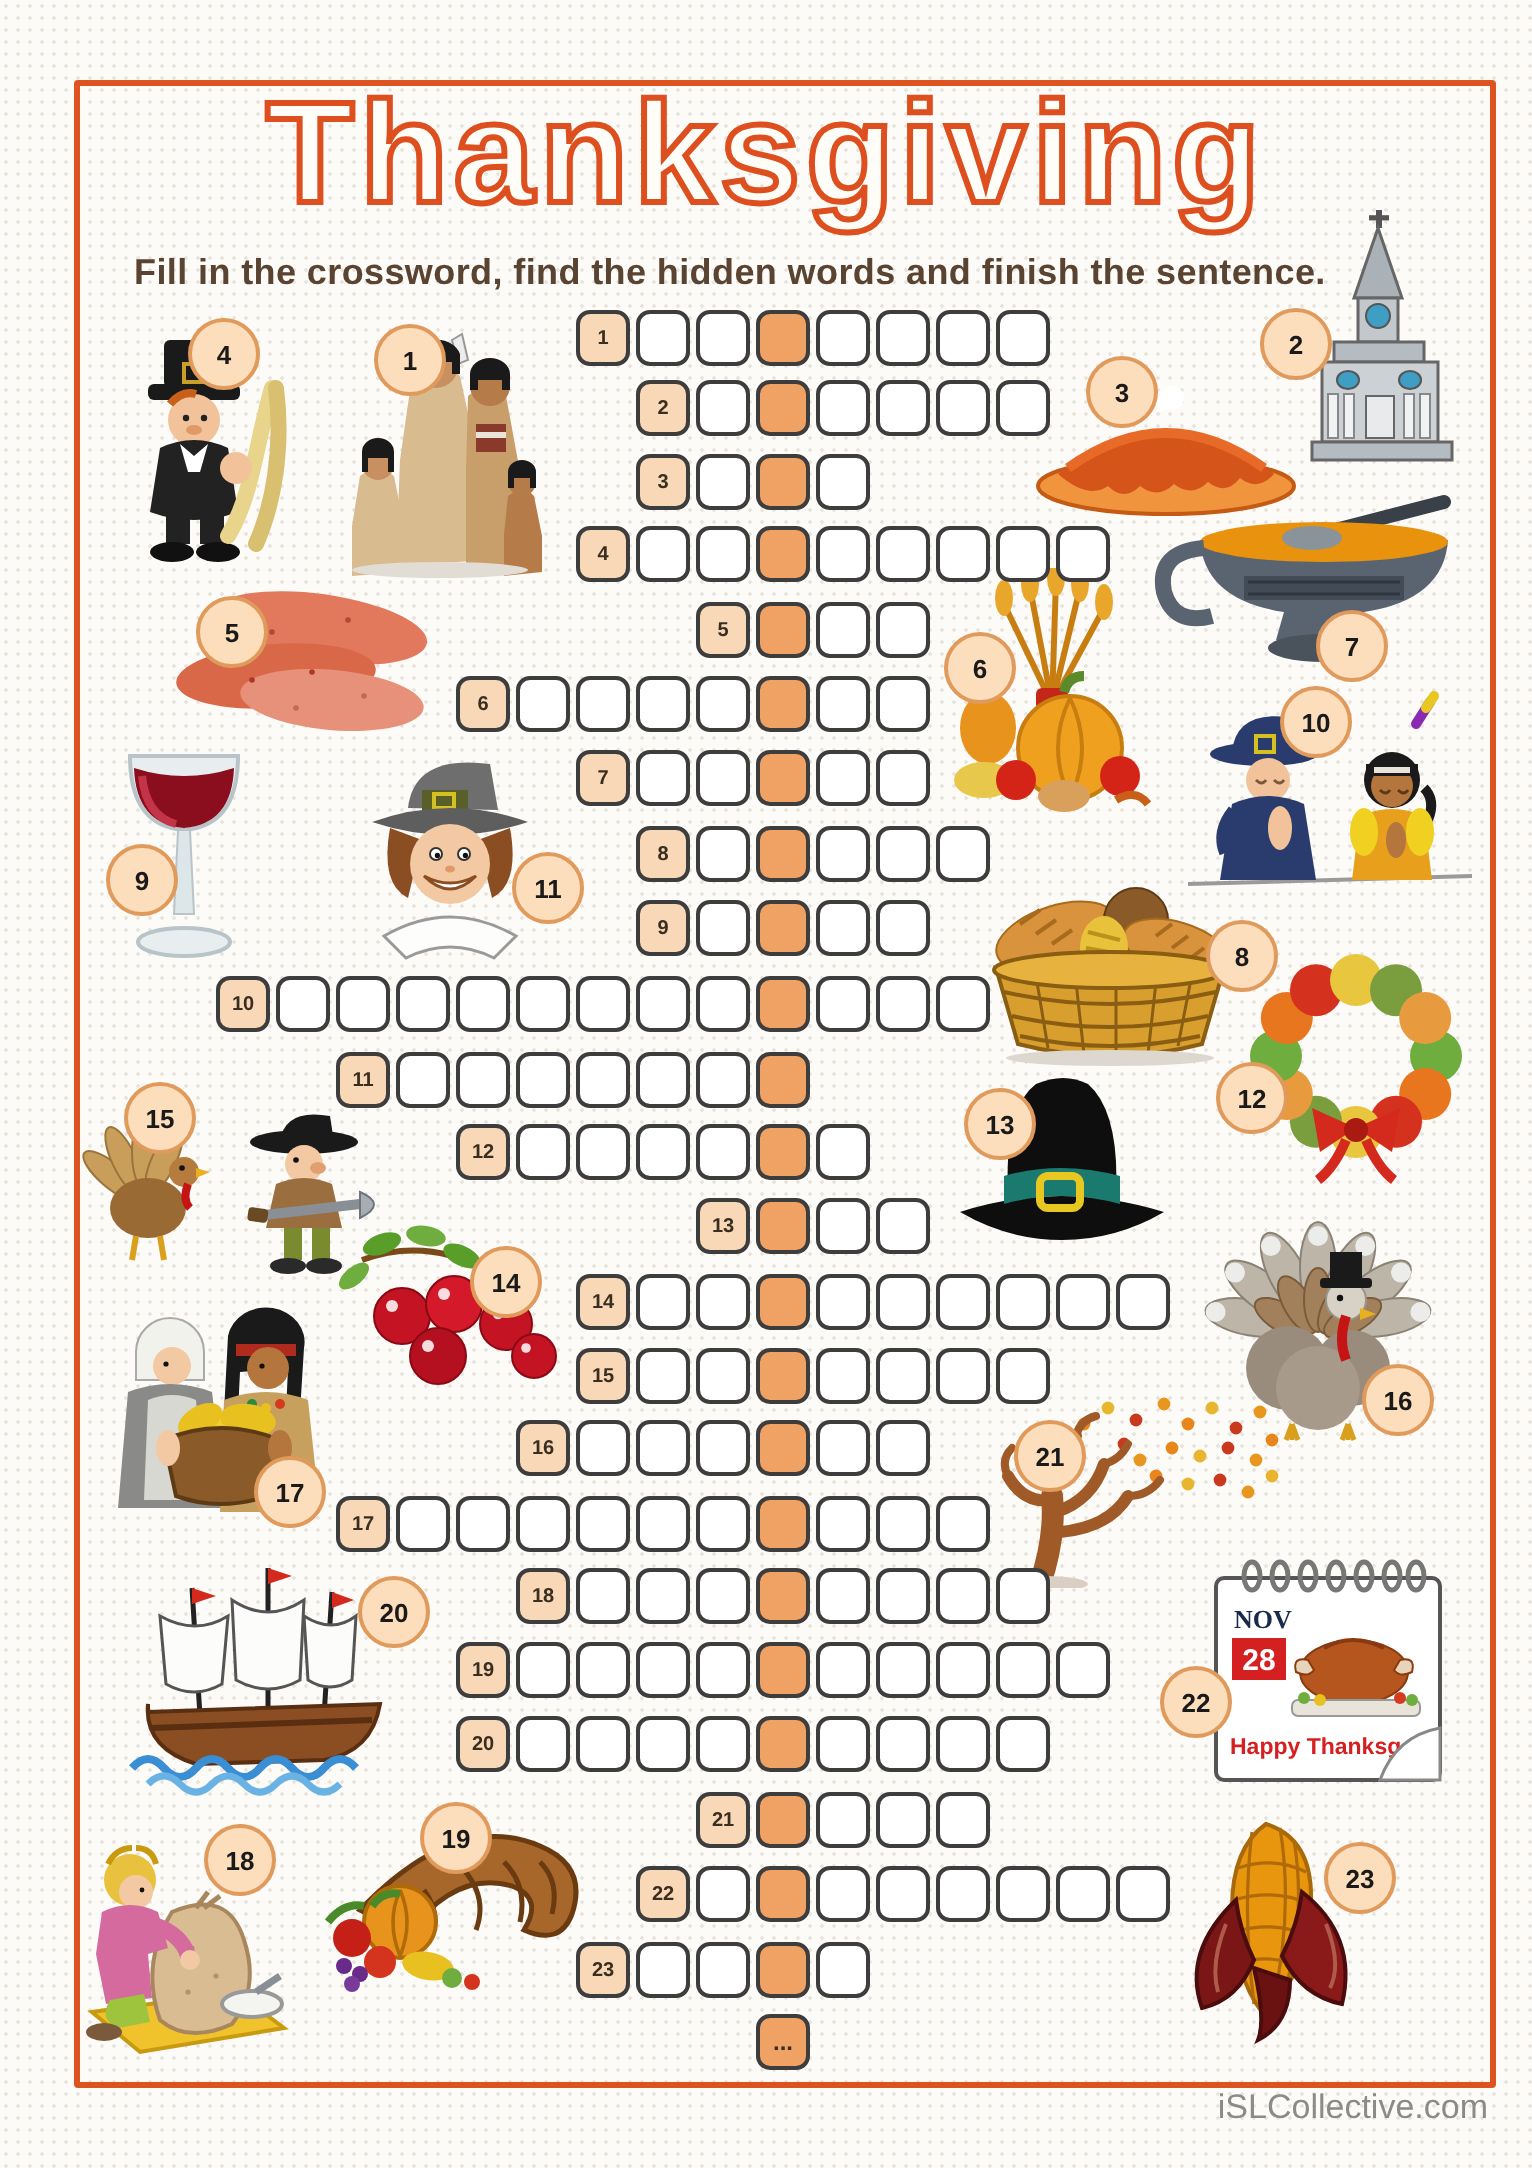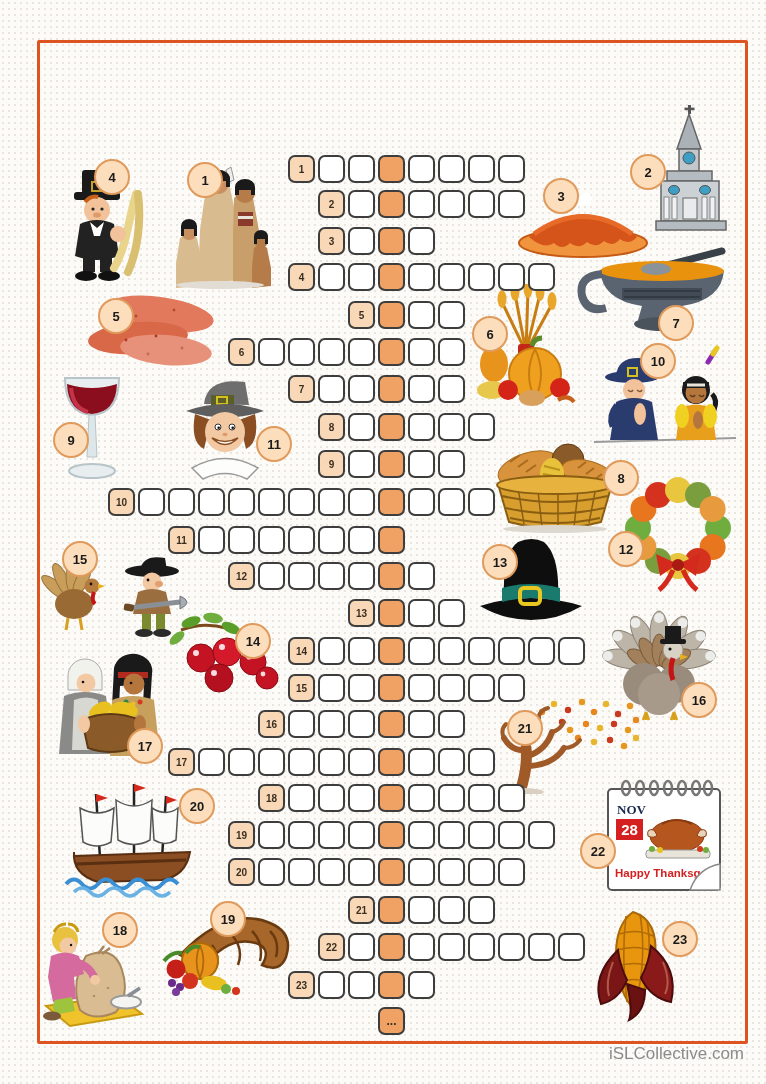--- a/index.html
+++ b/index.html
@@ -28,20 +28,22 @@
         font-size:13px;font-weight:bold;color:#1a1a1a;z-index:5;}
   .pic{position:absolute;z-index:1;}
   .pic svg{width:100%;height:100%;display:block;}
   .footer{position:absolute;top:1044px;right:22px;font-size:17px;color:#8b8b8b;z-index:2;}
 </style>
 </head>
 <body>
 
 <div class="page">
   <div class="border-frame"></div>
+  <div class="title">Thanksgiving</div>
+  <div class="instruction">Fill in the crossword, find the hidden words and finish the sentence.</div>
   <div id="crossword">
       <div class="cell num" style="left: 288px; top: 155px;">1</div>
       <div class="cell" style="left: 318px; top: 155px;"></div>
       <div class="cell" style="left: 348px; top: 155px;"></div>
       <div class="cell hl" style="left: 378px; top: 155px;"></div>
       <div class="cell" style="left: 408px; top: 155px;"></div>
       <div class="cell" style="left: 438px; top: 155px;"></div>
       <div class="cell" style="left: 468px; top: 155px;"></div>
       <div class="cell" style="left: 498px; top: 155px;"></div>
       <div class="cell num" style="left: 318px; top: 190px;">2</div>

